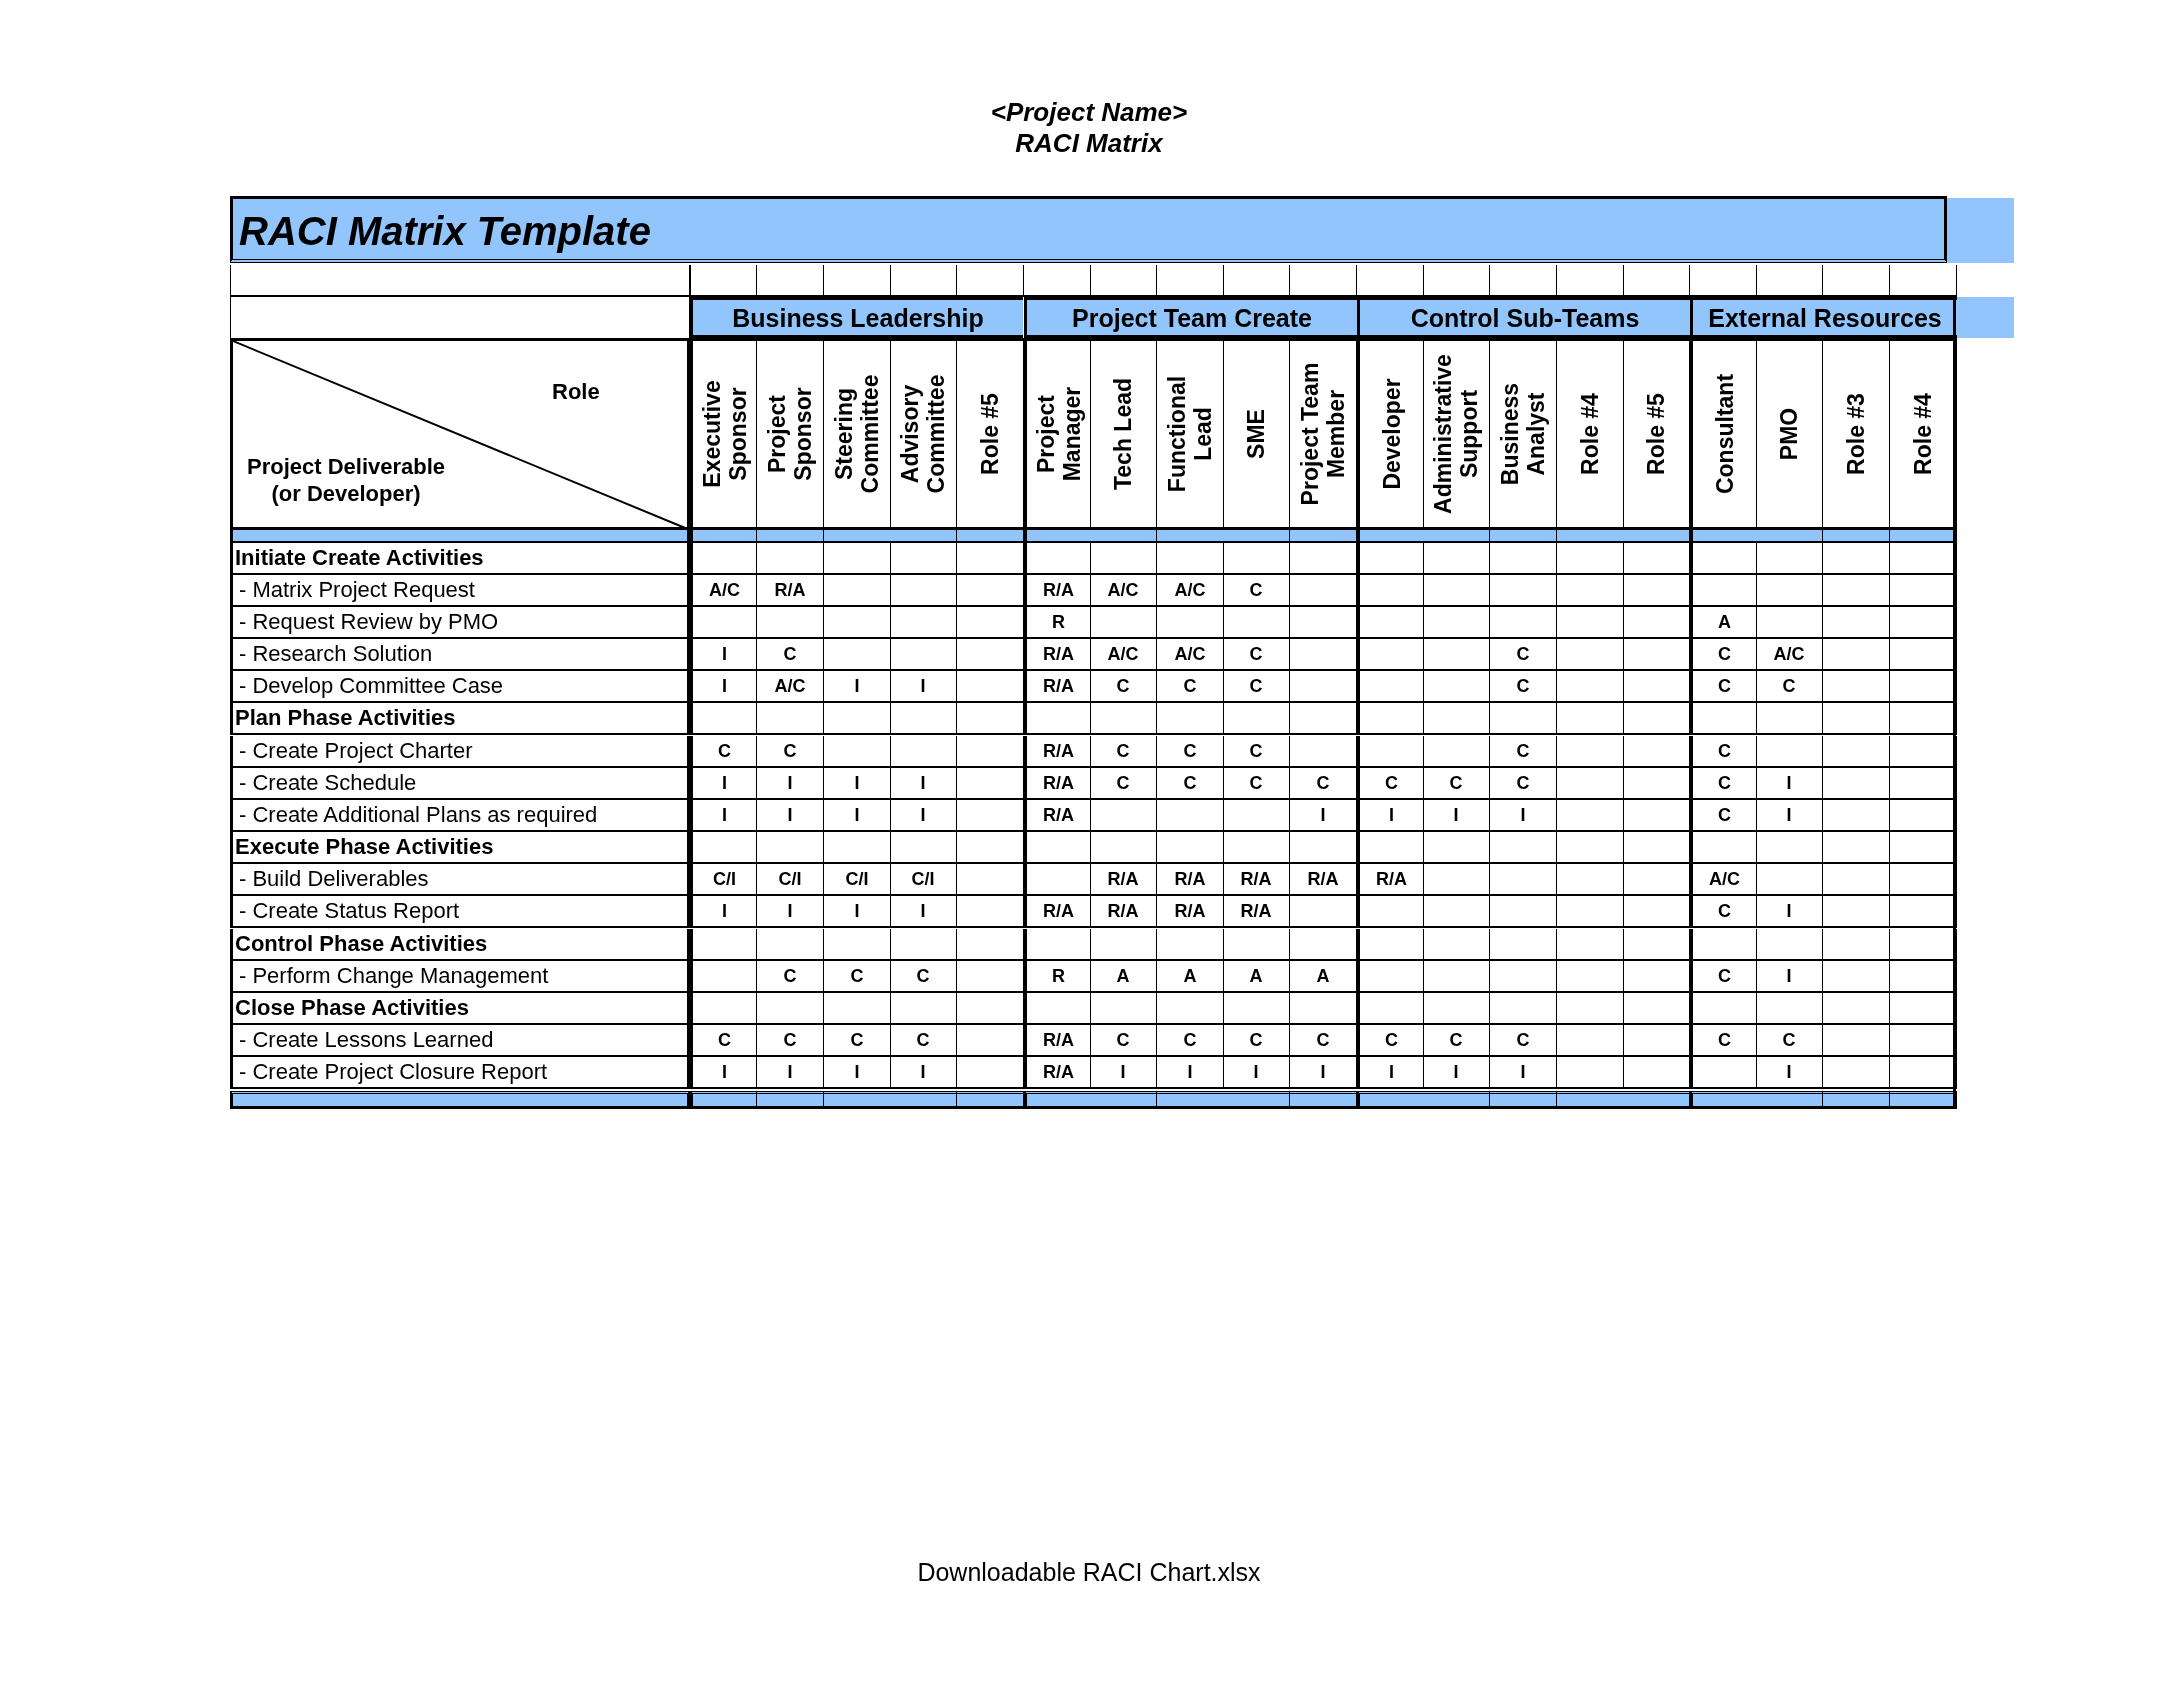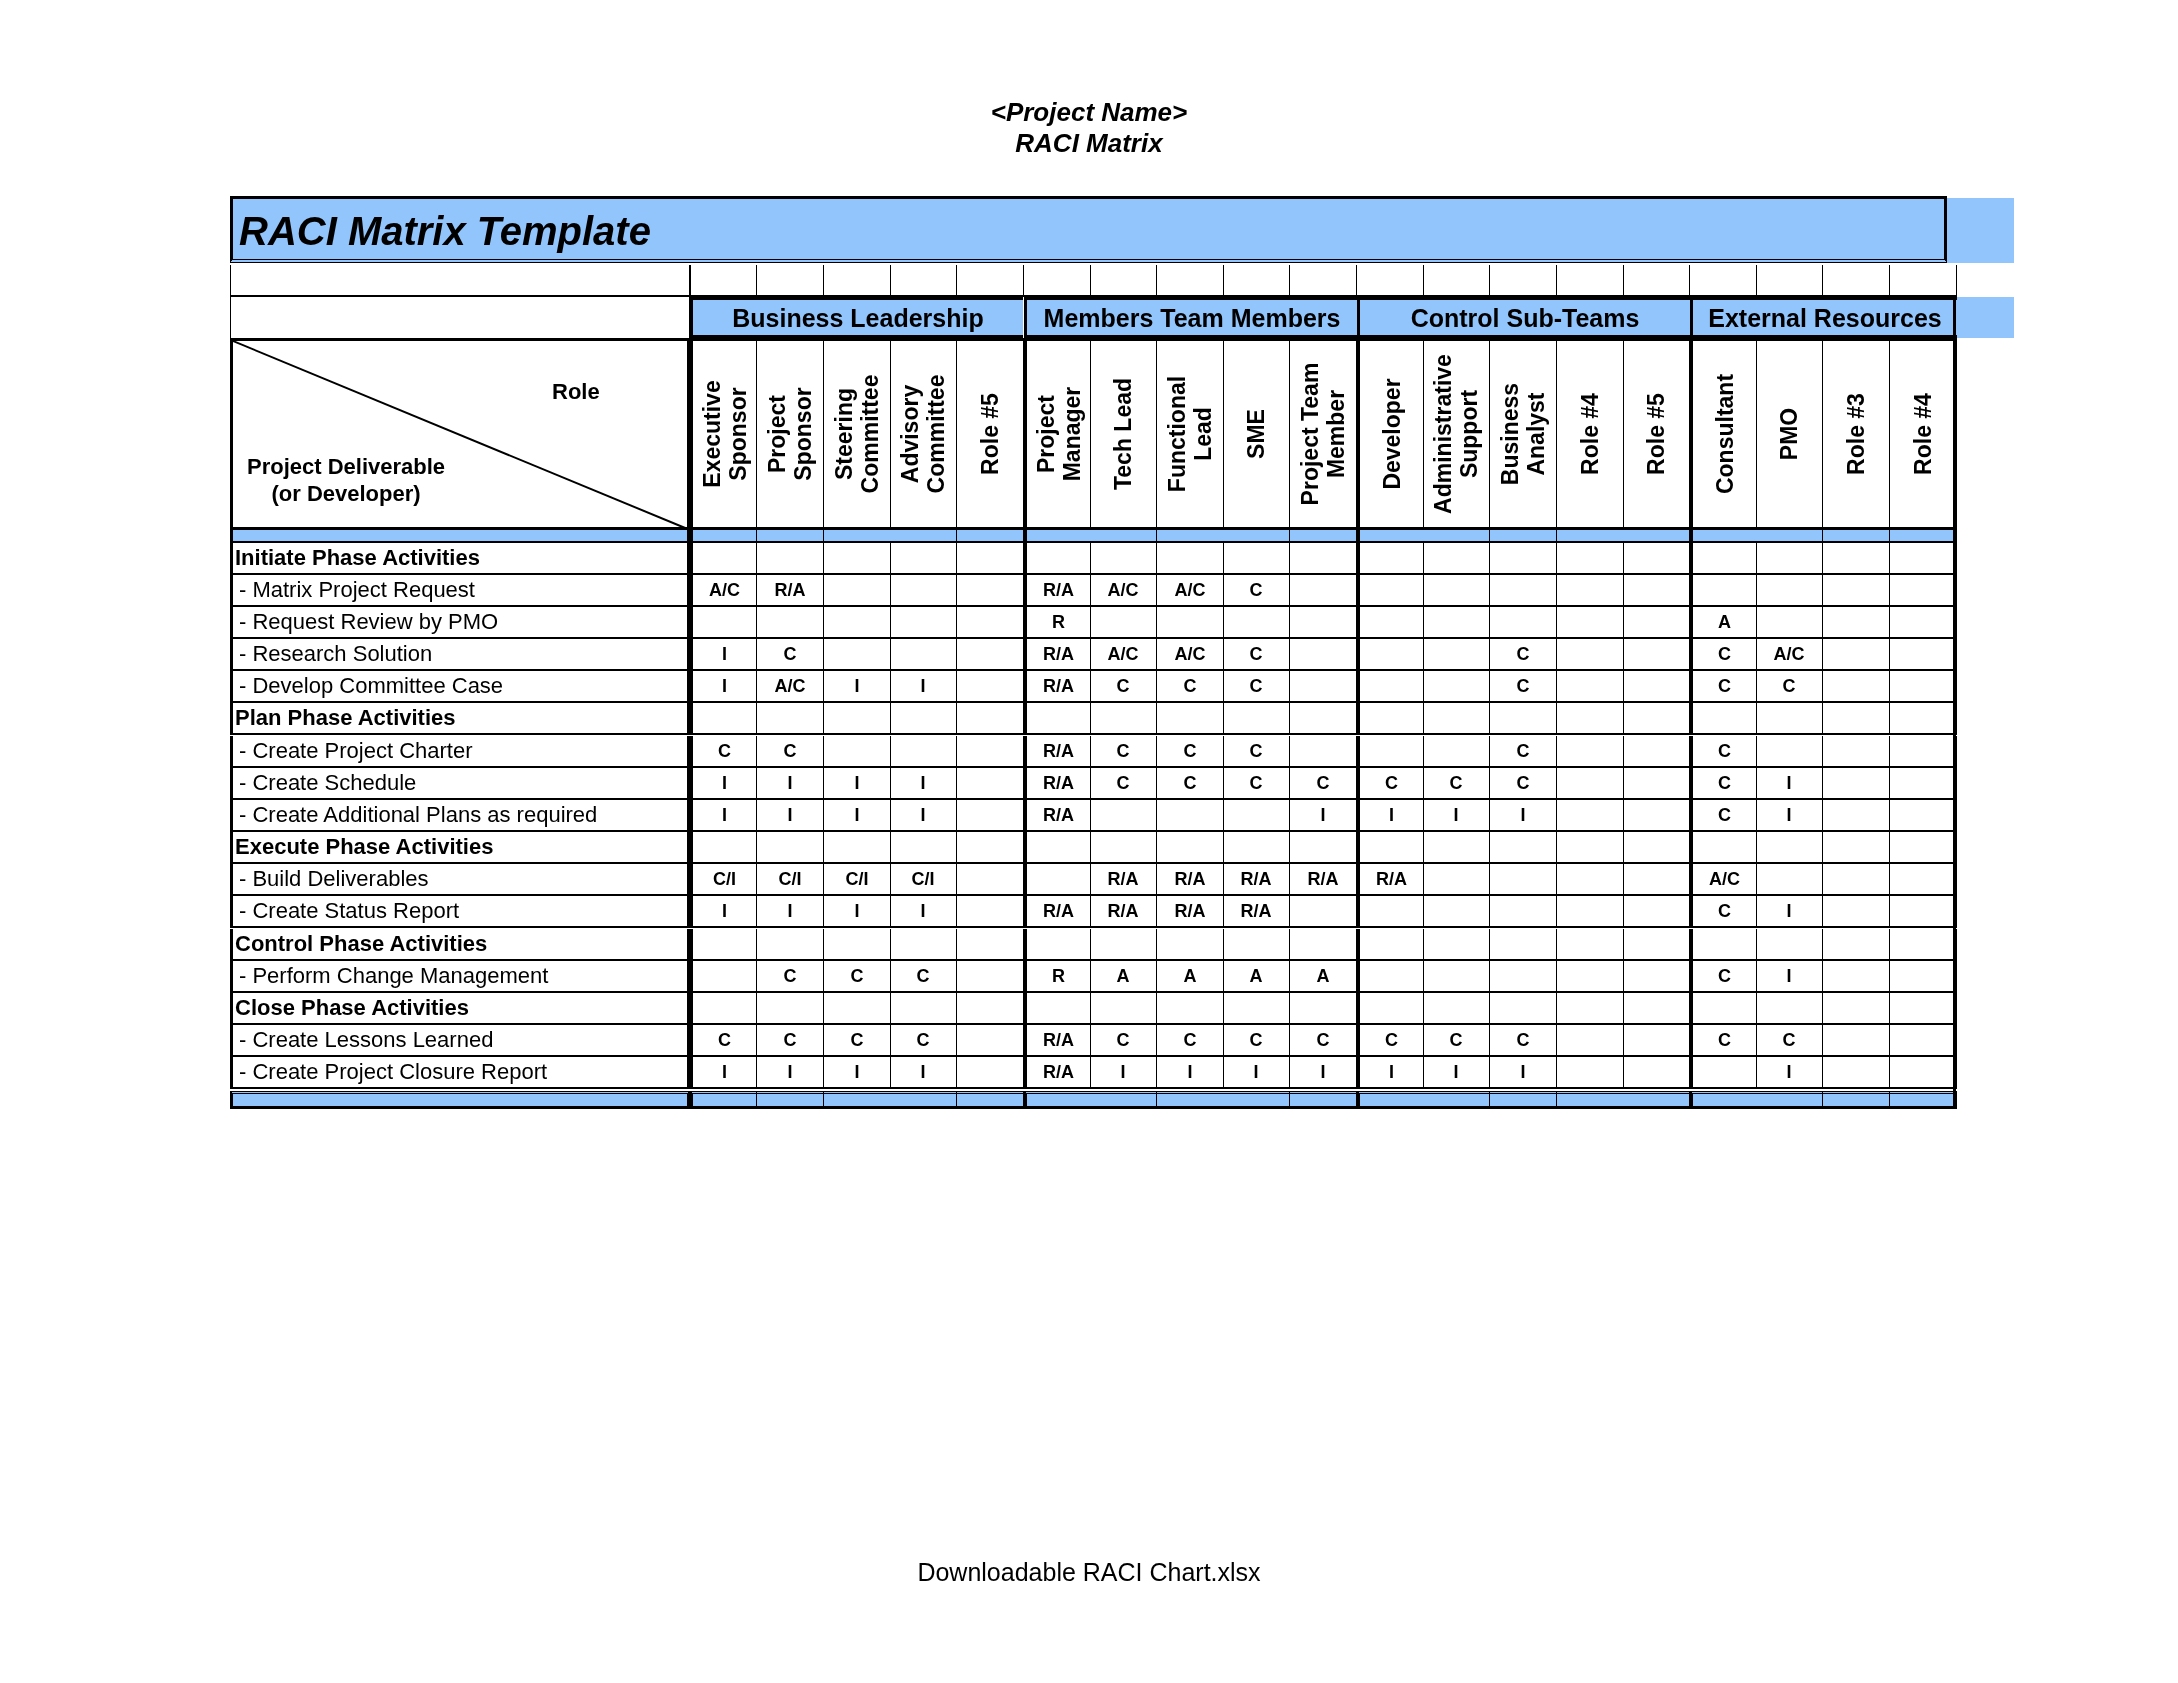--- a/index.html
+++ b/index.html
@@ -87,21 +87,21 @@
       <div class="blankrow" style="left: 1127px; top: 69px; width: 67px; height: 32px;"></div>
       <div class="blankrow" style="left: 1193px; top: 69px; width: 67px; height: 32px;"></div>
       <div class="blankrow" style="left: 1260px; top: 69px; width: 67px; height: 32px;"></div>
       <div class="blankrow" style="left: 1327px; top: 69px; width: 67px; height: 32px;"></div>
       <div class="blankrow" style="left: 1393px; top: 69px; width: 67px; height: 32px;"></div>
       <div class="blankrow" style="left: 1460px; top: 69px; width: 67px; height: 32px;"></div>
       <div class="blankrow" style="left: 1526px; top: 69px; width: 67px; height: 32px;"></div>
       <div class="blankrow" style="left: 1593px; top: 69px; width: 67px; height: 32px;"></div>
       <div class="blankrow" style="left: 1660px; top: 69px; width: 67px; height: 32px;"></div>
       <div class="group" style="left: 460px; width: 333px;">Business Leadership</div>
-      <div class="group" style="left: 794px; width: 333px;">Members Team Members</div>
+      <div class="group" style="left: 794px; width: 333px;">Project Team Create</div>
       <div class="group" style="left: 1127px; width: 333px;">Control Sub-Teams</div>
       <div class="group" style="left: 1460px; width: 267px;">External Resources</div>
       <div class="rolehdr" style="left: 460px; width: 67px; border-left: 3px solid rgb(0, 0, 0);">
         <div class="txt">Executive<br>Sponsor</div>
       </div>
       <div class="rolehdr" style="left: 527px; width: 67px;">
         <div class="txt">Project<br>Sponsor</div>
       </div>
       <div class="rolehdr" style="left: 594px; width: 67px;">
         <div class="txt">Steering<br>Committee</div>
@@ -167,21 +167,21 @@
       <div class="spacer" style="left: 1060px; width: 67px;"></div>
       <div class="spacer" style="left: 1127px; width: 67px; border-left: 3px solid rgb(0, 0, 0);"></div>
       <div class="spacer" style="left: 1193px; width: 67px;"></div>
       <div class="spacer" style="left: 1260px; width: 67px;"></div>
       <div class="spacer" style="left: 1327px; width: 67px;"></div>
       <div class="spacer" style="left: 1393px; width: 67px;"></div>
       <div class="spacer" style="left: 1460px; width: 67px; border-left: 3px solid rgb(0, 0, 0);"></div>
       <div class="spacer" style="left: 1526px; width: 67px;"></div>
       <div class="spacer" style="left: 1593px; width: 67px;"></div>
       <div class="spacer" style="left: 1660px; width: 67px;"></div>
-      <div class="lbl phase" style="top: 347px; height: 32px; line-height: 30px;">Initiate Phase Activities</div>
+      <div class="lbl phase" style="top: 347px; height: 32px; line-height: 30px;">Initiate Create Activities</div>
       <div class="val" style="left: 460px; top: 347px; width: 67px; height: 32px; line-height: 30px; border-left: 3px solid rgb(0, 0, 0);"></div>
       <div class="val" style="left: 527px; top: 347px; width: 67px; height: 32px; line-height: 30px;"></div>
       <div class="val" style="left: 594px; top: 347px; width: 67px; height: 32px; line-height: 30px;"></div>
       <div class="val" style="left: 660px; top: 347px; width: 67px; height: 32px; line-height: 30px;"></div>
       <div class="val" style="left: 727px; top: 347px; width: 67px; height: 32px; line-height: 30px;"></div>
       <div class="val" style="left: 794px; top: 347px; width: 67px; height: 32px; line-height: 30px; border-left: 3px solid rgb(0, 0, 0);"></div>
       <div class="val" style="left: 860px; top: 347px; width: 67px; height: 32px; line-height: 30px;"></div>
       <div class="val" style="left: 927px; top: 347px; width: 67px; height: 32px; line-height: 30px;"></div>
       <div class="val" style="left: 993px; top: 347px; width: 67px; height: 32px; line-height: 30px;"></div>
       <div class="val" style="left: 1060px; top: 347px; width: 67px; height: 32px; line-height: 30px;"></div>

